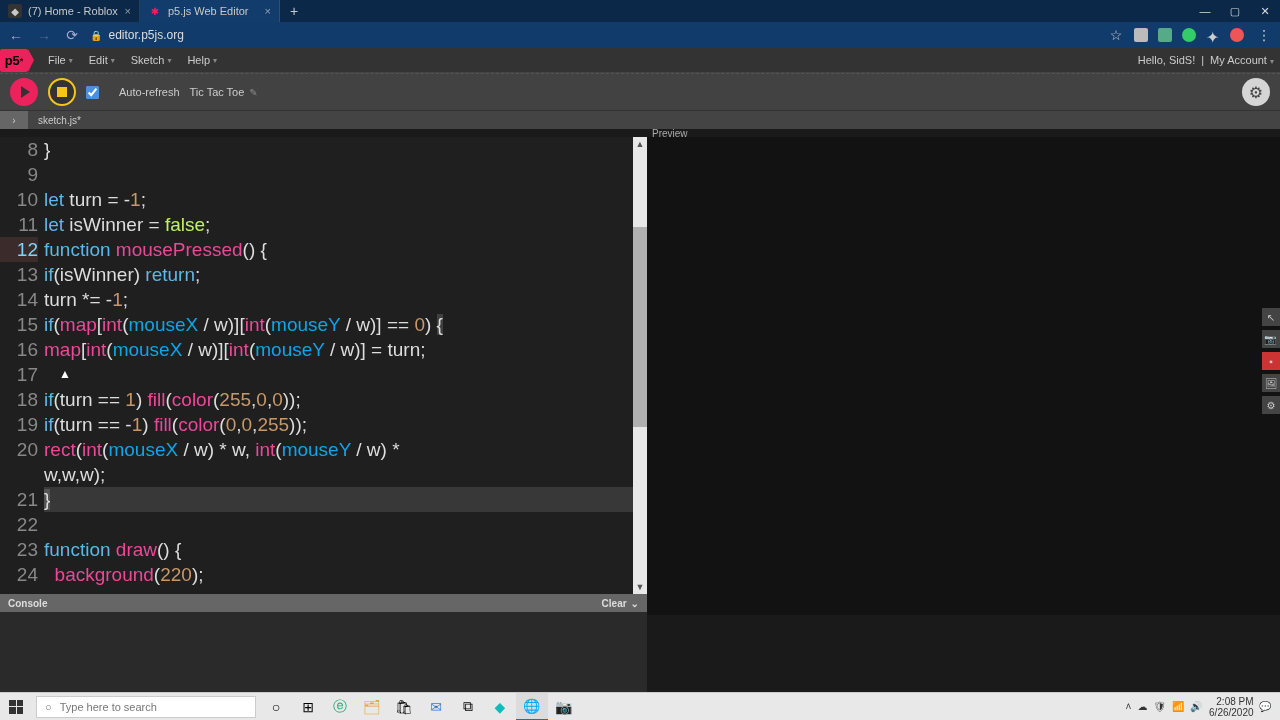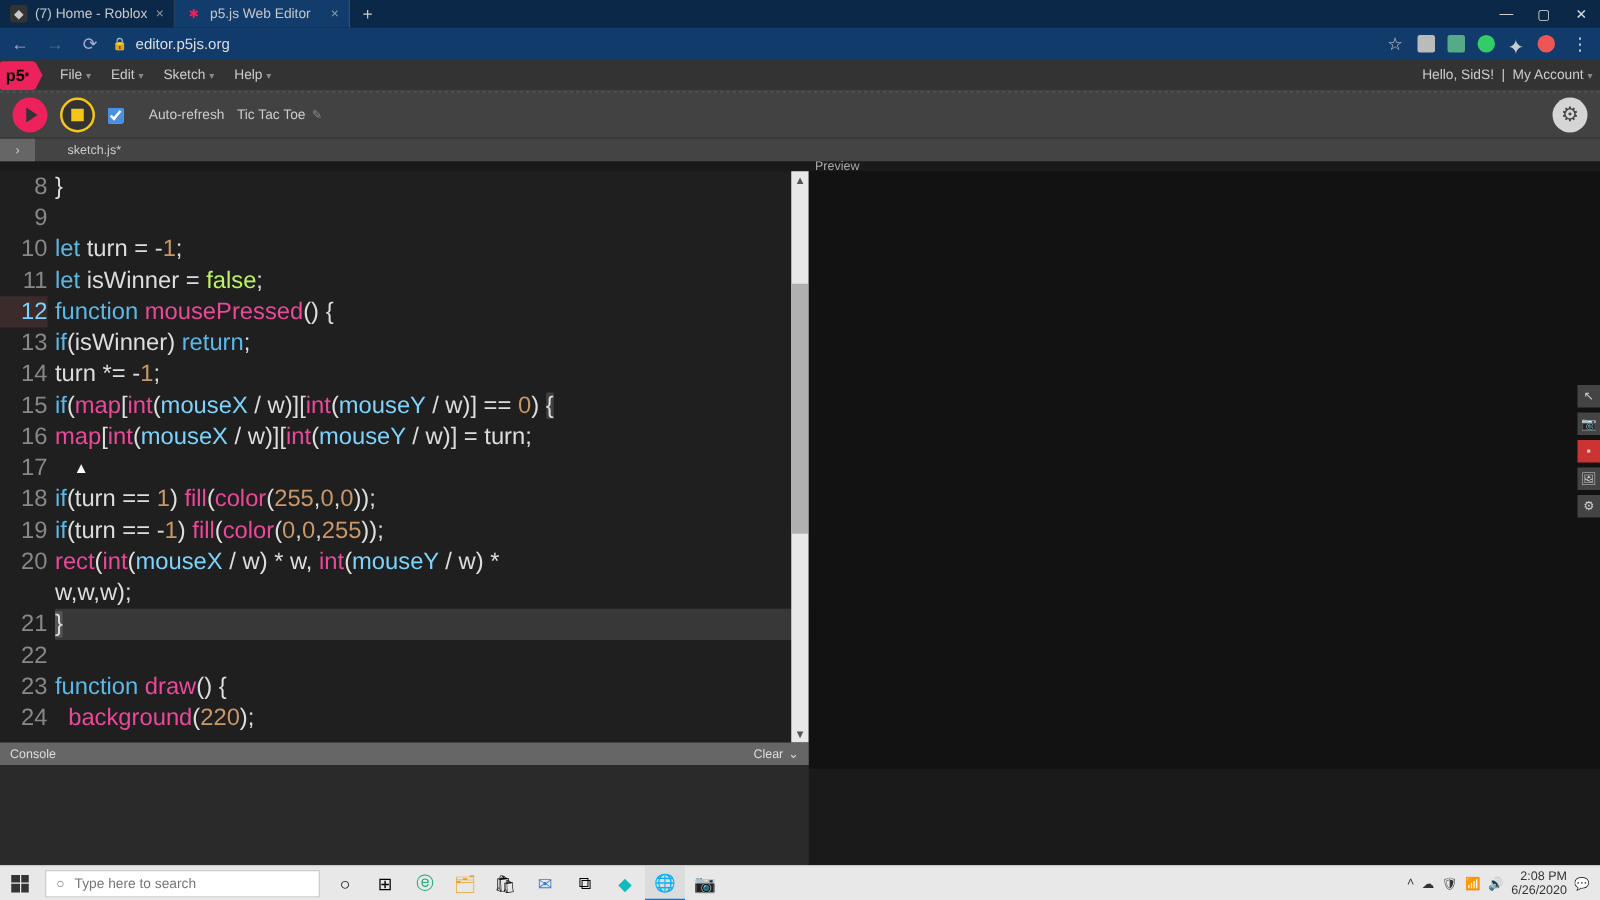--- a/index.html
+++ b/index.html
@@ -38,49 +38,49 @@
 .stop-btn { width: 28px; height: 28px; border-radius: 50%; background: #333; border: 2px solid #f5c518; display: flex; align-items: center; justify-content: center; }
 .stop-btn .sq { width: 10px; height: 10px; background: #f5c518; }
 .autorefresh { display: flex; align-items: center; gap: 20px; color: #ccc; font-size: 11px; }
 .autorefresh input { accent-color: #4a90e2; }
 .sketch-name { color: #ccc; font-size: 11px; display: flex; align-items: center; gap: 5px; }
 .pencil { color: #888; font-size: 10px; }
 .settings-btn { margin-left: auto; width: 28px; height: 28px; border-radius: 50%; background: #d5d5d5; display: flex; align-items: center; justify-content: center; color: #444; }
 
 .file-tabs { height: 18px; background: #444; display: flex; align-items: center; }
 .expand-btn { width: 28px; height: 18px; background: #666; color: #ccc; display: flex; align-items: center; justify-content: center; font-size: 10px; }
-.file-tab { color: #ccc; font-size: 10px; padding: 0 10px; margin-left: 16px; }
+.file-tab { color: #ccc; font-size: 10px; padding: 0 10px; }
 .preview-label { position: absolute; left: 652px; top: 128px; color: #aaa; font-size: 10px; }
 
 
 .editor-wrap { position: absolute; top: 137px; left: 0; width: 647px; height: 457px; background: #1f1f1f; display: flex; }
 .gutter { width: 44px; background: #1f1f1f; color: #888; text-align: right; padding-right: 6px; font-family: Consolas, monospace; font-size: 19px; line-height: 25px; }
 .gutter .ln { height: 25px; }
 .gutter .hl { background: #3b2b2b; color: #7dd3fc; }
 .code { flex: 1; font-family: Consolas, monospace; font-size: 19px; line-height: 25px; color: #ddd; white-space: pre; overflow: hidden; position: relative; }
 .code .line { height: 25px; }
 .code .active-line { background: #383838; }
 .kw { color: #5cb8e6; }
 .fn { color: #ec4899; }
-.prop { color: #7dd3fc; }
+.prop { color: #0ea5e9; }
 .num { color: #c89868; }
 .par { color: #ddd; }
 .bool { color: #bef264; }
 .match { background: rgba(255,255,255,0.15); }
 .cursor-mark { position: absolute; left: 59px; top: 367px; color: #fff; font-size: 12px; pointer-events: none; }
 
 .vscroll { position: absolute; left: 633px; top: 137px; width: 14px; height: 457px; background: #e8e8e8; }
 .vscroll .thumb { position: absolute; top: 90px; width: 14px; height: 200px; background: #b0b0b0; }
 .vscroll .arr { position: absolute; width: 14px; height: 14px; color: #555; font-size: 9px; display: flex; align-items: center; justify-content: center; }
 .vscroll .arr.up { top: 0; }
 .vscroll .arr.down { bottom: 0; }
 
 .preview-pane { position: absolute; left: 647px; top: 137px; right: 0; height: 478px; background: #121212; }
 
-.console-hdr { position: absolute; top: 594px; left: 0; width: 647px; height: 18px; background: #666; display: flex; align-items: center; padding: 0 8px; color: #ddd; font-size: 10px; }
+.console-hdr { position: absolute; top: 594px; left: 0; width: 647px; height: 18px; background: #666; display: flex; align-items: center; padding: 0 8px; color: #ddd; font-size: 10px; font-weight: bold; }
 .console-hdr .clear { margin-left: auto; display: flex; align-items: center; gap: 4px; }
 .console-body { position: absolute; top: 612px; left: 0; width: 647px; height: 80px; background: #2a2a2a; }
 
 
 .right-strip { position: absolute; right: 0; top: 308px; width: 18px; display: flex; flex-direction: column; gap: 4px; }
 .right-strip .ic { width: 18px; height: 18px; background: #444; color: #ccc; font-size: 10px; display: flex; align-items: center; justify-content: center; }
 .right-strip .rec { background: #c33; }
 
 
 .taskbar { position: absolute; bottom: 0; left: 0; right: 0; height: 28px; background: #e8e8e8; display: flex; align-items: center; border-top: 1px solid #ccc; }

